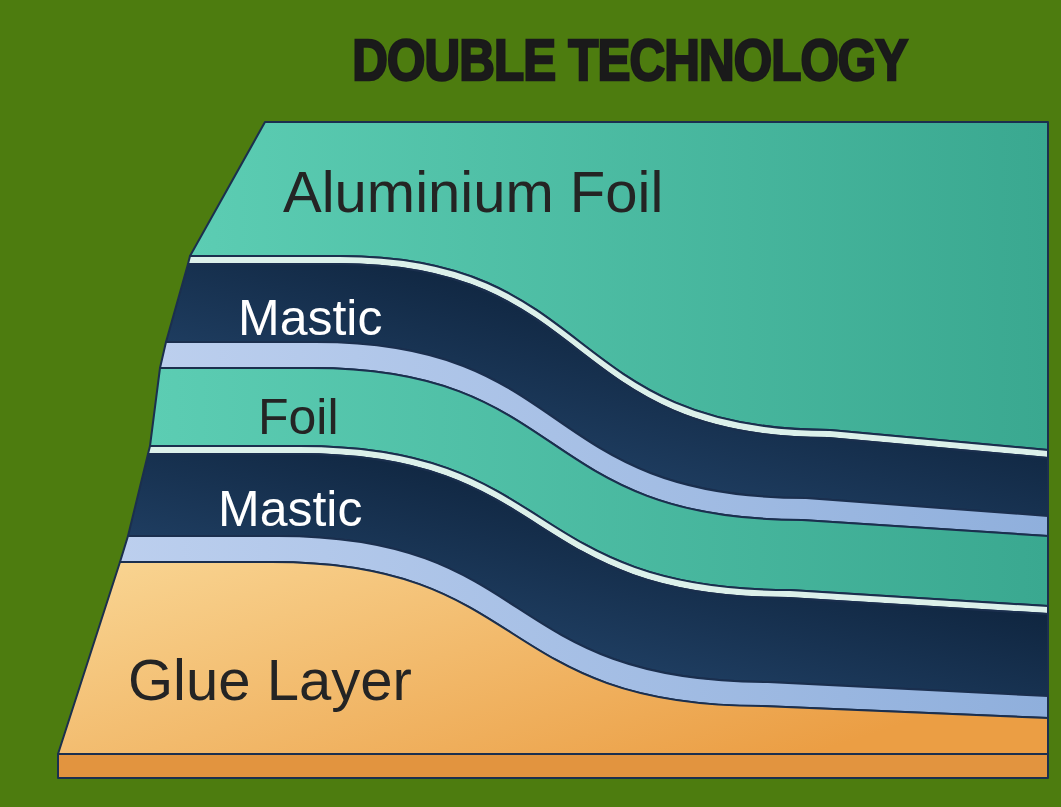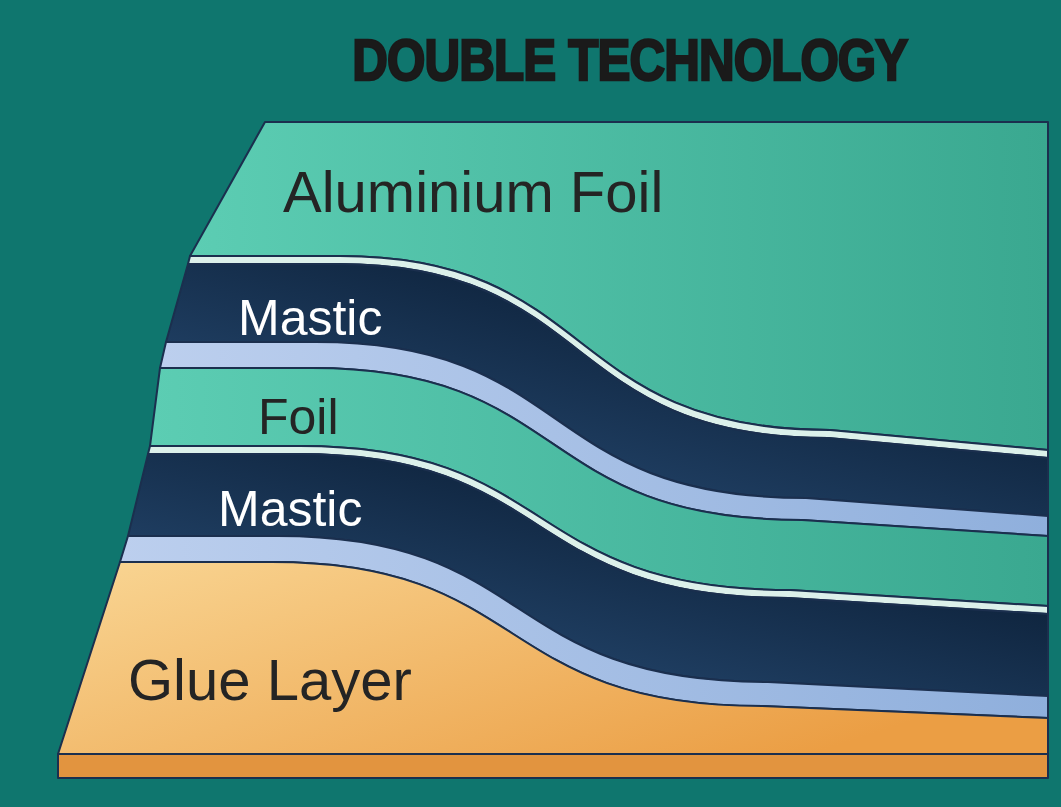--- a/index.html
+++ b/index.html
@@ -4,21 +4,21 @@
 <style>
   html, body {
     margin: 0;
     padding: 0;
     background: #ffffff;
   }
   .stage {
     position: relative;
     width: 1061px;
     height: 807px;
-    background: #0f766e;
+    background: #4d7c0f;
     overflow: hidden;
   }
   svg { display: block; }
   .outlined {
     stroke: #1b2f4e;
     stroke-width: 2;
     stroke-linejoin: round;
   }
   .strip-outlined {
     stroke: #1b2f4e;

